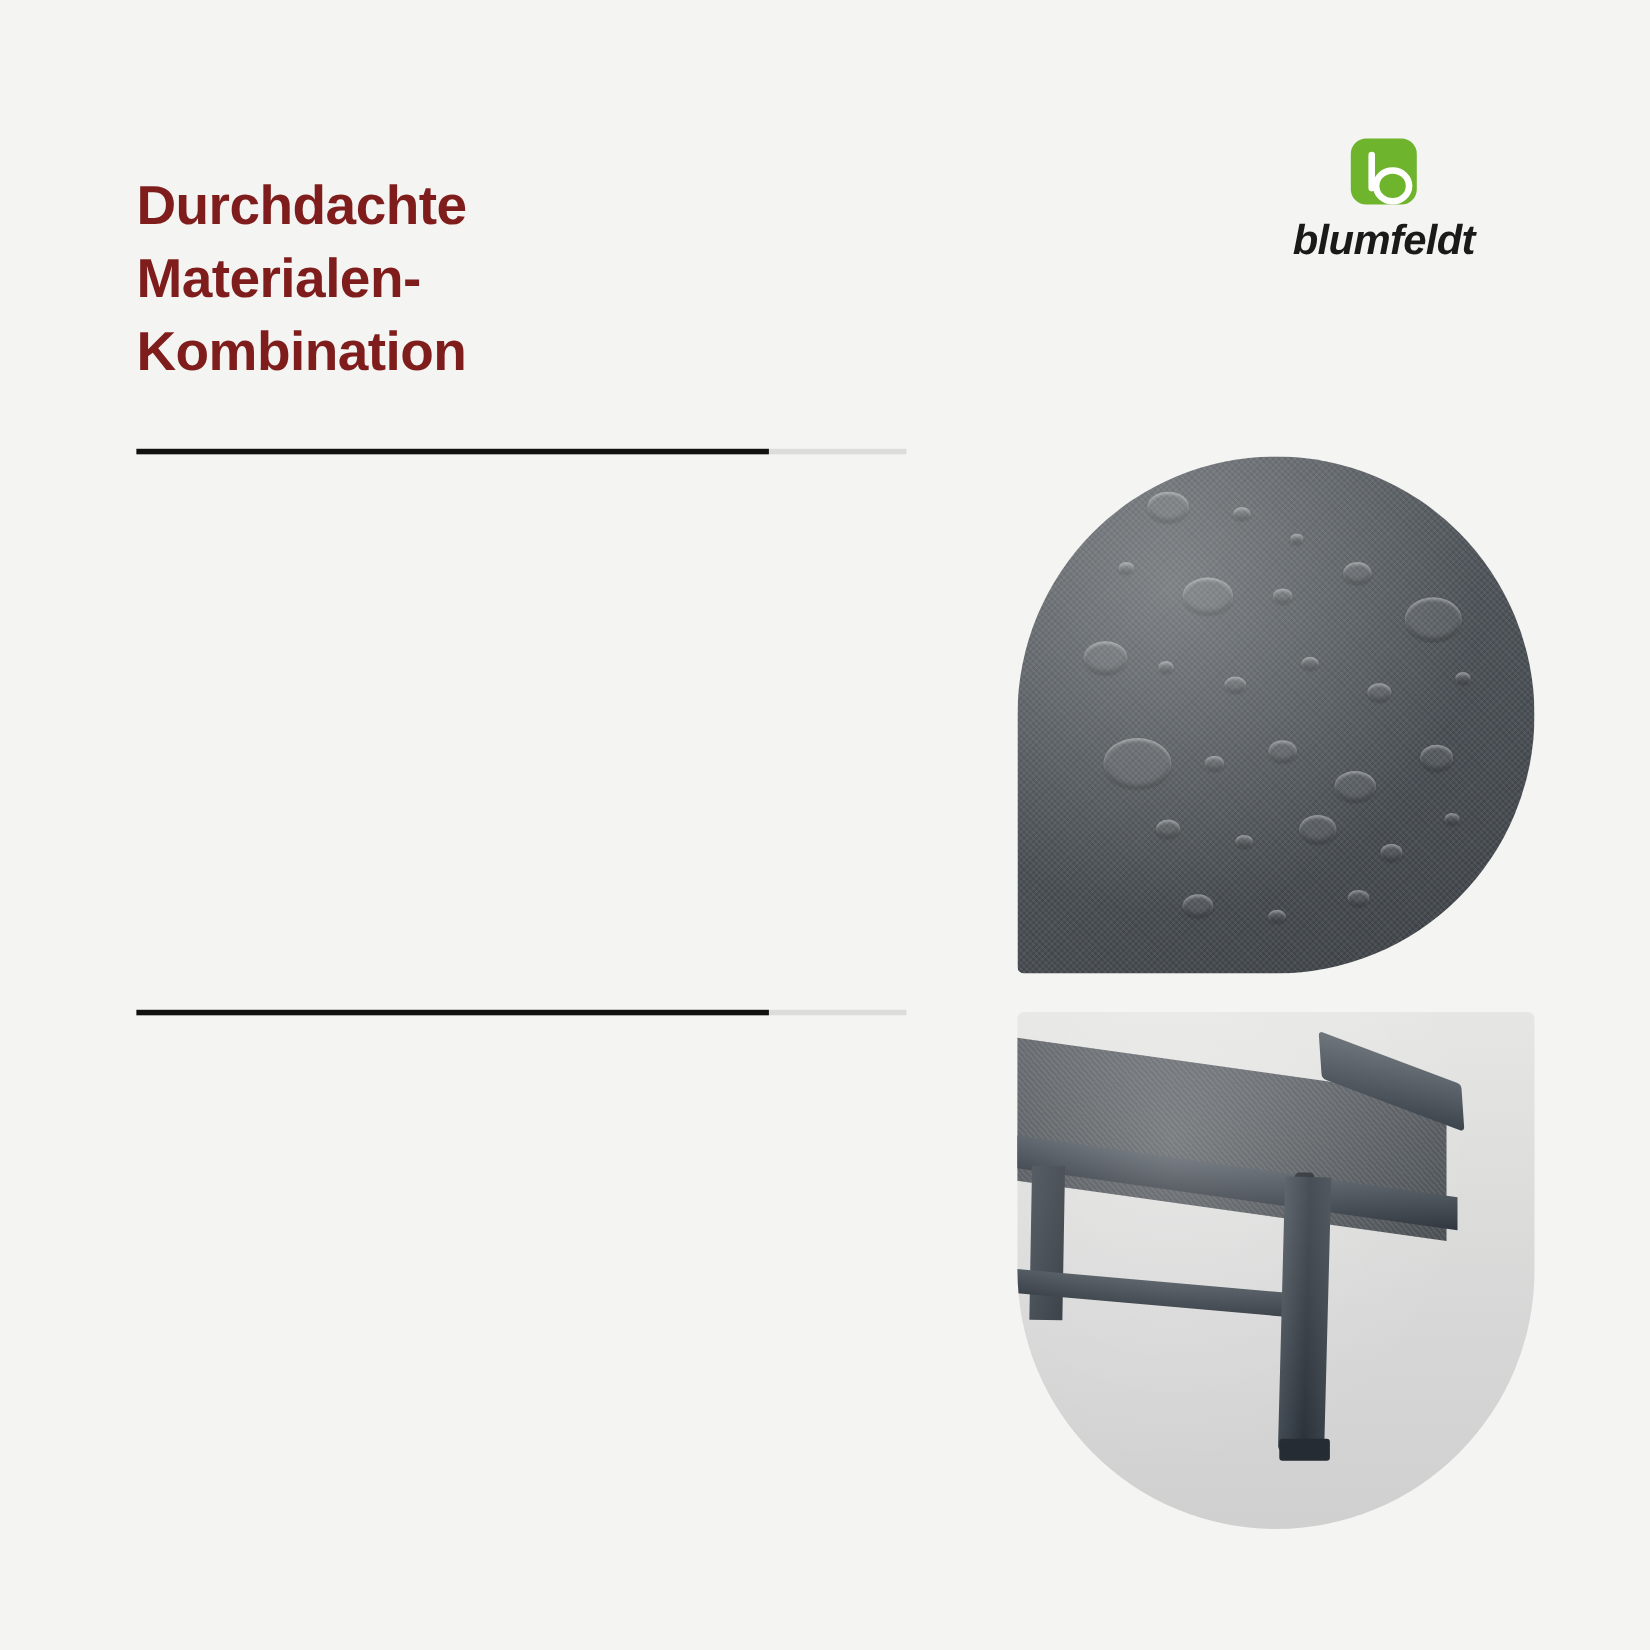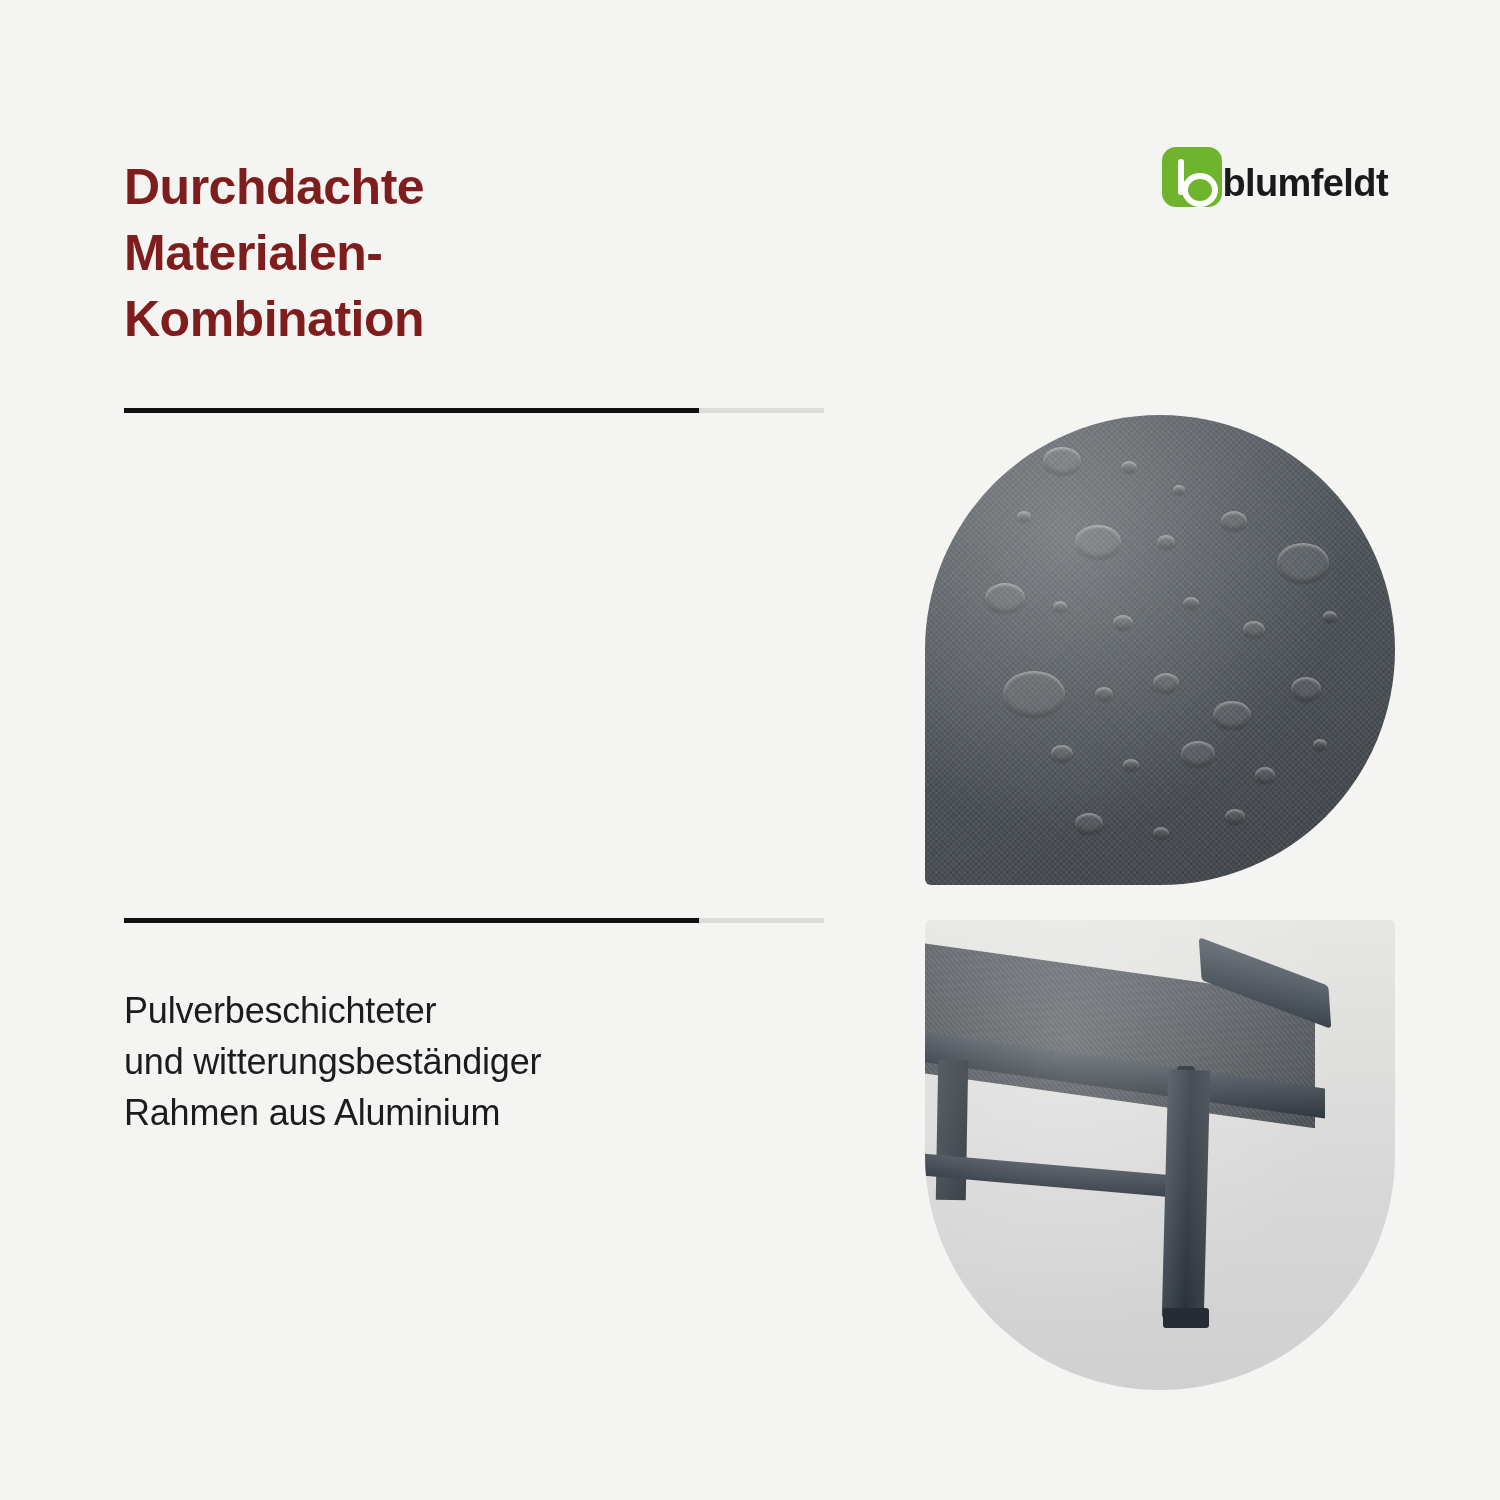--- a/index.html
+++ b/index.html
@@ -36,23 +36,24 @@
   }
 
   
   .logo {
     position: absolute;
     right: 112px;
     top: 118px;
     width: 260px;
     height: 130px;
     display: flex;
-    flex-direction: row;
+    flex-direction: column;
     align-items: center;
-    justify-content: flex-end;
+    justify-content: center;
+    font-style: italic;
   }
   .logo-mark {
     width: 60px;
     height: 60px;
     border-radius: 14px;
     background: #6fb42d;
     position: relative;
     margin-bottom: 12px;
   }
   .logo-mark::before {
@@ -251,23 +252,20 @@
     <div class="logo-mark"></div>
     <div class="logo-word">blumfeldt</div>
   </div>
 
   <div class="feature feature-1">
     <div class="rule"></div>
   </div>
 
   <div class="feature feature-2">
     <div class="rule"></div>
-    <p class="feature-text">Pulverbeschichteter
-und witterungsbeständiger
-Rahmen aus Aluminium</p>
   </div>
 
   <div class="img-fabric">
     <span class="drop" style="left:55px;  top:50px;  width:22px; height:16px;"></span>
     <span class="drop" style="left:118px; top:32px;  width:38px; height:28px;"></span>
     <span class="drop" style="left:196px; top:46px;  width:16px; height:12px;"></span>
     <span class="drop" style="left:248px; top:70px;  width:12px; height:10px;"></span>
     <span class="drop" style="left:92px;  top:96px;  width:14px; height:11px;"></span>
     <span class="drop" style="left:150px; top:110px; width:46px; height:34px;"></span>
     <span class="drop" style="left:232px; top:120px; width:18px; height:14px;"></span>

